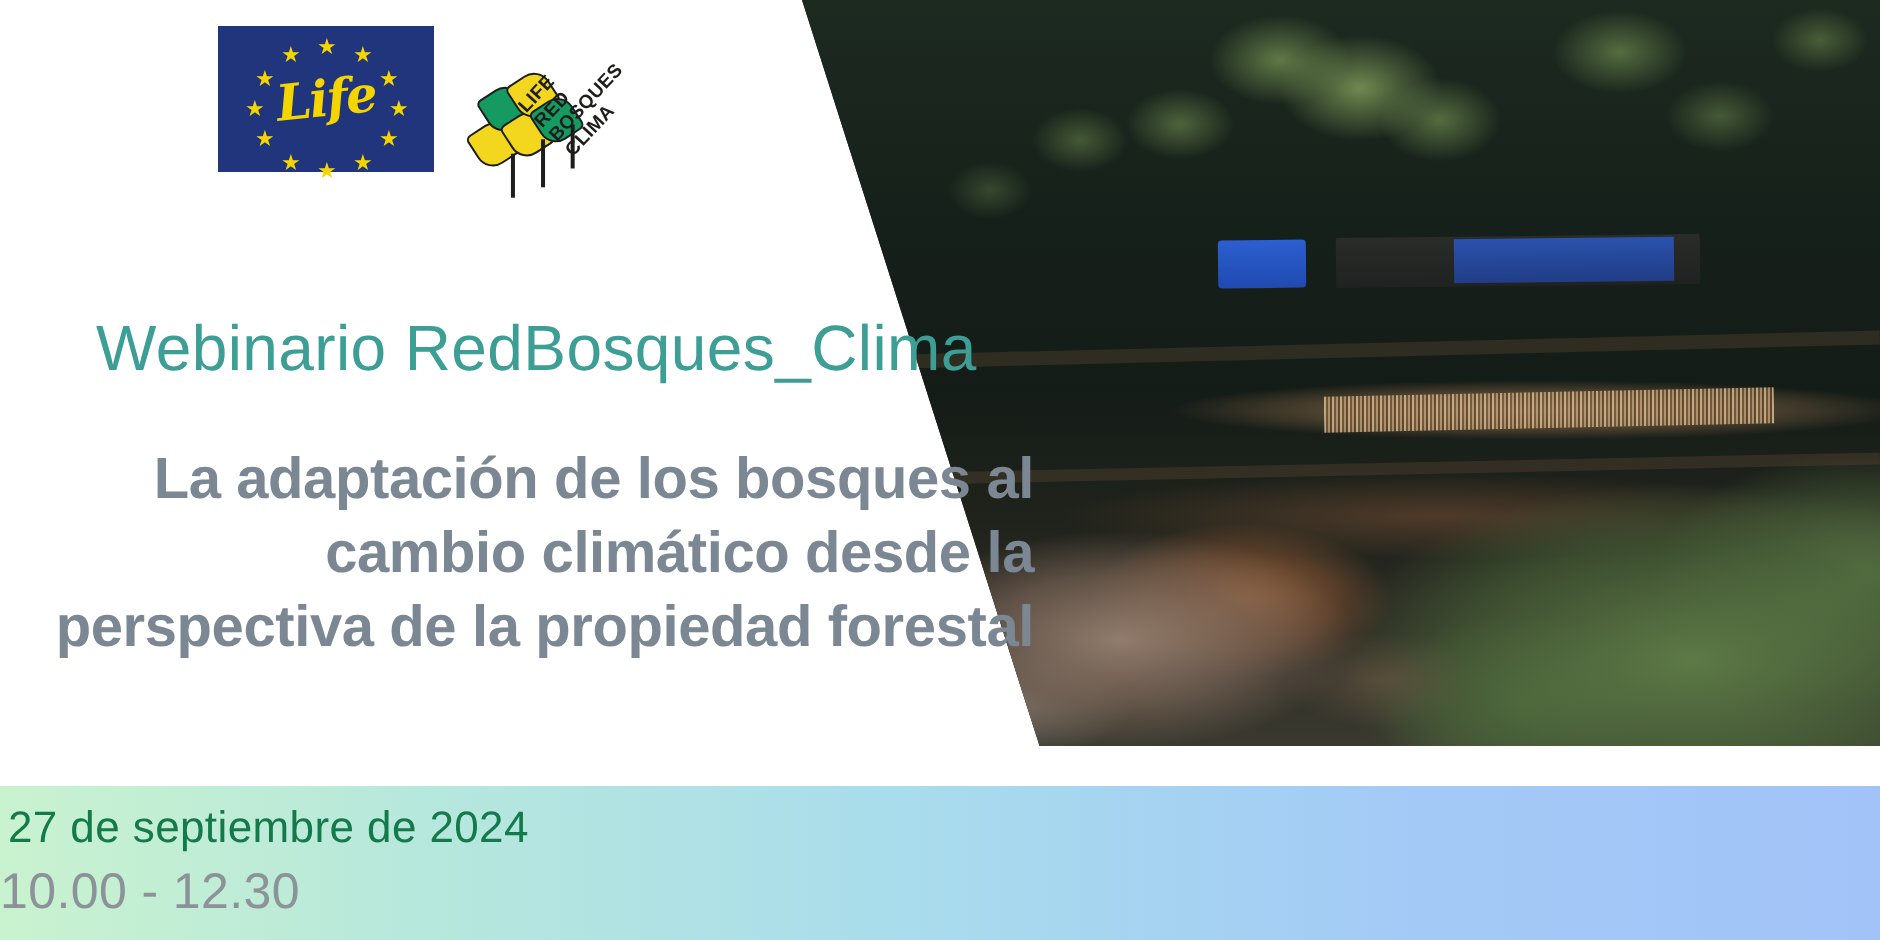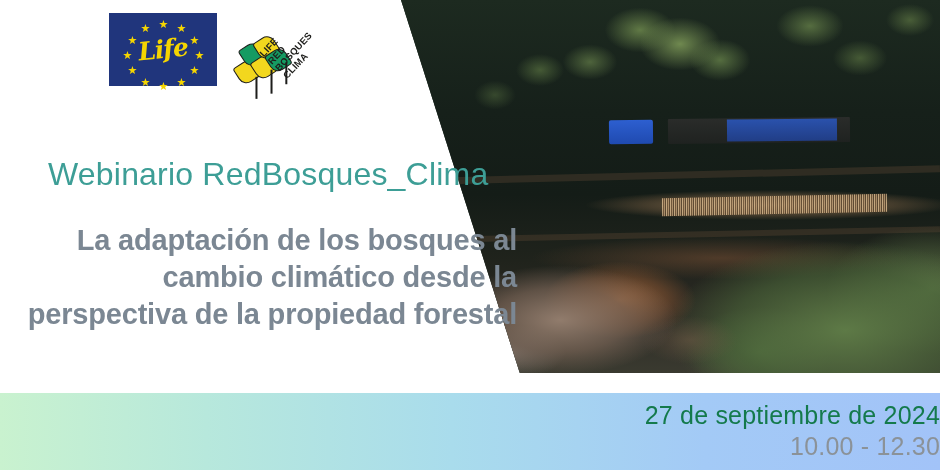--- a/index.html
+++ b/index.html
@@ -220,30 +220,30 @@
     left: 0;
     top: 393px;
     width: 940px;
     height: 77px;
     background: linear-gradient(90deg, #c9f2cf 0%, #b7e8dc 22%, #a9dcec 48%, #a3caf6 75%, #a2c3f8 100%);
   }
   .band-date {
     position: absolute;
     left: 4px; right: 0;
     top: 8px;
-    text-align: right;
-    font-size: 25px;
+    text-align: left;
+    font-size: 22px;
     color: #147a4c;
     letter-spacing: 0.2px;
   }
   .band-time {
     position: absolute;
     left: 0; right: 0;
     top: 39px;
-    text-align: right;
+    text-align: left;
     font-size: 25px;
     color: #8b9298;
     letter-spacing: 0.2px;
   }
 </style>
 </head>
 <body>
 
 <div id="poster">
 

